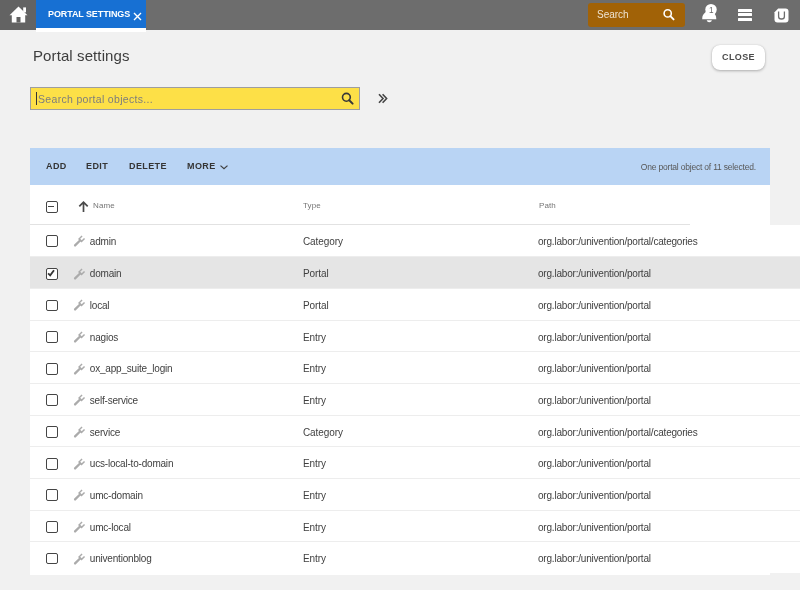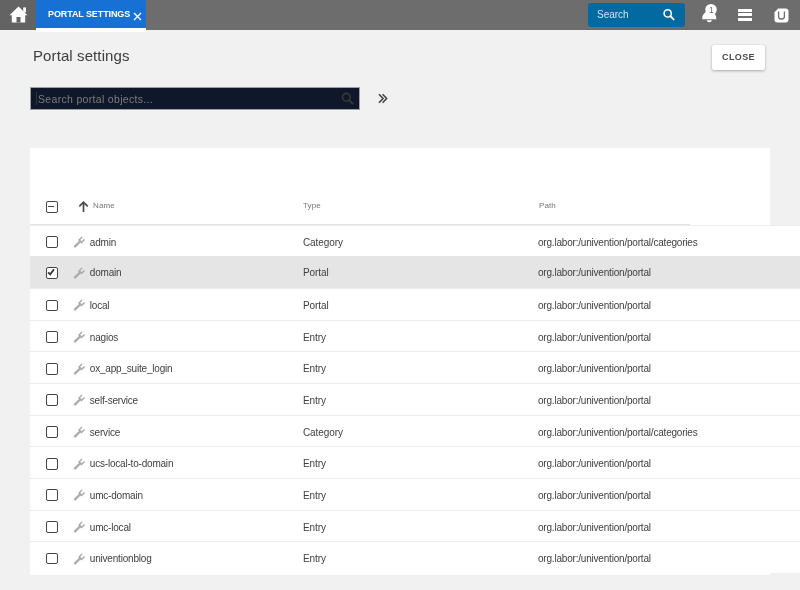--- a/index.html
+++ b/index.html
@@ -2,30 +2,30 @@
 <html><head><meta charset="utf-8">
 <style>
 * { margin:0; padding:0; box-sizing:border-box; }
 html,body { width:800px; height:590px; background:#f1f1f1; font-family:"Liberation Sans", sans-serif; overflow:hidden; position:relative; }
 
 
 #topbar { position:absolute; left:0; top:0; width:800px; height:30px; background:#6d6d6d; }
 #homesq { position:absolute; left:0; top:0; width:37px; height:30px; background:#636363; }
 #tab { position:absolute; left:36px; top:0; width:110px; height:32px; background:#1770d3; border-bottom:4px solid #fff; }
 #tab .txt { position:absolute; left:12px; top:9px; font-size:9px; font-weight:bold; letter-spacing:-0.1px; color:#fff; }
-#searchpill { position:absolute; left:588px; top:3px; width:97px; height:24px; background:#0369a1; border-radius:3px; }
+#searchpill { position:absolute; left:588px; top:3px; width:97px; height:24px; background:#a16207; border-radius:3px; }
 #searchpill .ph { position:absolute; left:9px; top:6px; font-size:10px; color:rgba(255,255,255,0.82); }
 .hbar { position:absolute; left:738px; width:14px; height:3px; background:#fff; border-radius:0.5px; }
 
 
 #title { position:absolute; left:33px; top:46.8px; font-size:15px; letter-spacing:0.1px; color:#3d3d3d; }
-#closebtn { position:absolute; left:712px; top:45px; width:53px; height:25px; background:#fff; border-radius:2px;
+#closebtn { position:absolute; left:712px; top:45px; width:53px; height:25px; background:#fff; border-radius:8px;
   box-shadow:0 1px 3px rgba(0,0,0,0.28), 0 0 1px rgba(0,0,0,0.15); text-align:center; }
 #closebtn span { font-size:9px; font-weight:bold; letter-spacing:0.4px; color:#4b4b4b; line-height:25px; }
-#searchbox { position:absolute; left:30px; top:87px; width:330px; height:23px; background:#0f172a; border:1px solid #9e9e9e; }
+#searchbox { position:absolute; left:30px; top:87px; width:330px; height:23px; background:#fde047; border:1px solid #9e9e9e; }
 #searchbox .ph { position:absolute; left:7px; top:5px; font-size:10.5px; letter-spacing:0.32px; color:#7d7d7d; }
 #caret { position:absolute; left:36px; top:92px; width:1px; height:13px; background:#333; }
 
 
 #table { position:absolute; left:30px; top:147.5px; width:740px; height:427.8px; background:#fff; }
 #toolbar { position:absolute; left:0; top:0; width:740px; height:37.3px; background:#b9d4f4; }
 .tbtn { position:absolute; top:13.2px; font-size:9px; font-weight:bold; letter-spacing:0.4px; color:#353535; }
 #selinfo { position:absolute; right:14px; top:14px; font-size:8.5px; letter-spacing:-0.2px; color:#585858; }
 #thead { position:absolute; left:0; top:37.3px; width:660px; height:39.8px; background:#fff; border-bottom:1px solid #e2e2e2; }
 .hlbl { position:absolute; top:16.3px; font-size:8px; letter-spacing:0.1px; color:#757575; }
@@ -84,20 +84,30 @@
 <div id="caret"></div>
 <svg width="20" height="20" viewBox="0 0 20 20" style="position:absolute;left:338px;top:88px">
   <circle cx="8.4" cy="9.3" r="3.9" stroke="#383838" stroke-width="1.6" fill="none"></circle>
   <line x1="11.2" y1="12.2" x2="14.6" y2="15.6" stroke="#383838" stroke-width="2" stroke-linecap="round"></line>
 </svg>
 <svg width="10" height="11" viewBox="0 0 10 11" style="position:absolute;left:378px;top:93px">
   <path d="M1 1.2 L5 5.5 L1 9.8 M4.6 1.2 L8.6 5.5 L4.6 9.8" stroke="#444" stroke-width="1.6" fill="none"></path>
 </svg>
 
 <div id="table">
+  <div id="toolbar">
+    <span class="tbtn" style="left:16px">ADD</span>
+    <span class="tbtn" style="left:56px">EDIT</span>
+    <span class="tbtn" style="left:99px">DELETE</span>
+    <span class="tbtn" style="left:157px">MORE</span>
+    <svg width="10" height="7" viewBox="0 0 10 7" style="position:absolute;left:189px;top:16px">
+      <path d="M1.5 1.6 L5 4.8 L8.5 1.6" stroke="#3f3f3f" stroke-width="1.2" fill="none"></path>
+    </svg>
+    <span id="selinfo">One portal object of 11 selected.</span>
+  </div>
   <div id="thead">
     <span class="cb" style="top:16.5px">
         <span style="position:absolute;left:1px;top:3.3px;width:6.2px;height:1.7px;background:#454545"></span>
       </span>
     <svg width="11" height="12" viewBox="0 0 11 12" style="position:absolute;left:48px;top:16px">
       <path d="M5.5 11 L5.5 1.6 M1.3 5.4 L5.5 1.2 L9.7 5.4" stroke="#4a4a4a" stroke-width="1.7" fill="none"></path>
     </svg>
     <span class="hlbl" style="left:63px">Name</span>
     <span class="hlbl" style="left:273px">Type</span>
     <span class="hlbl" style="left:509px">Path</span>

